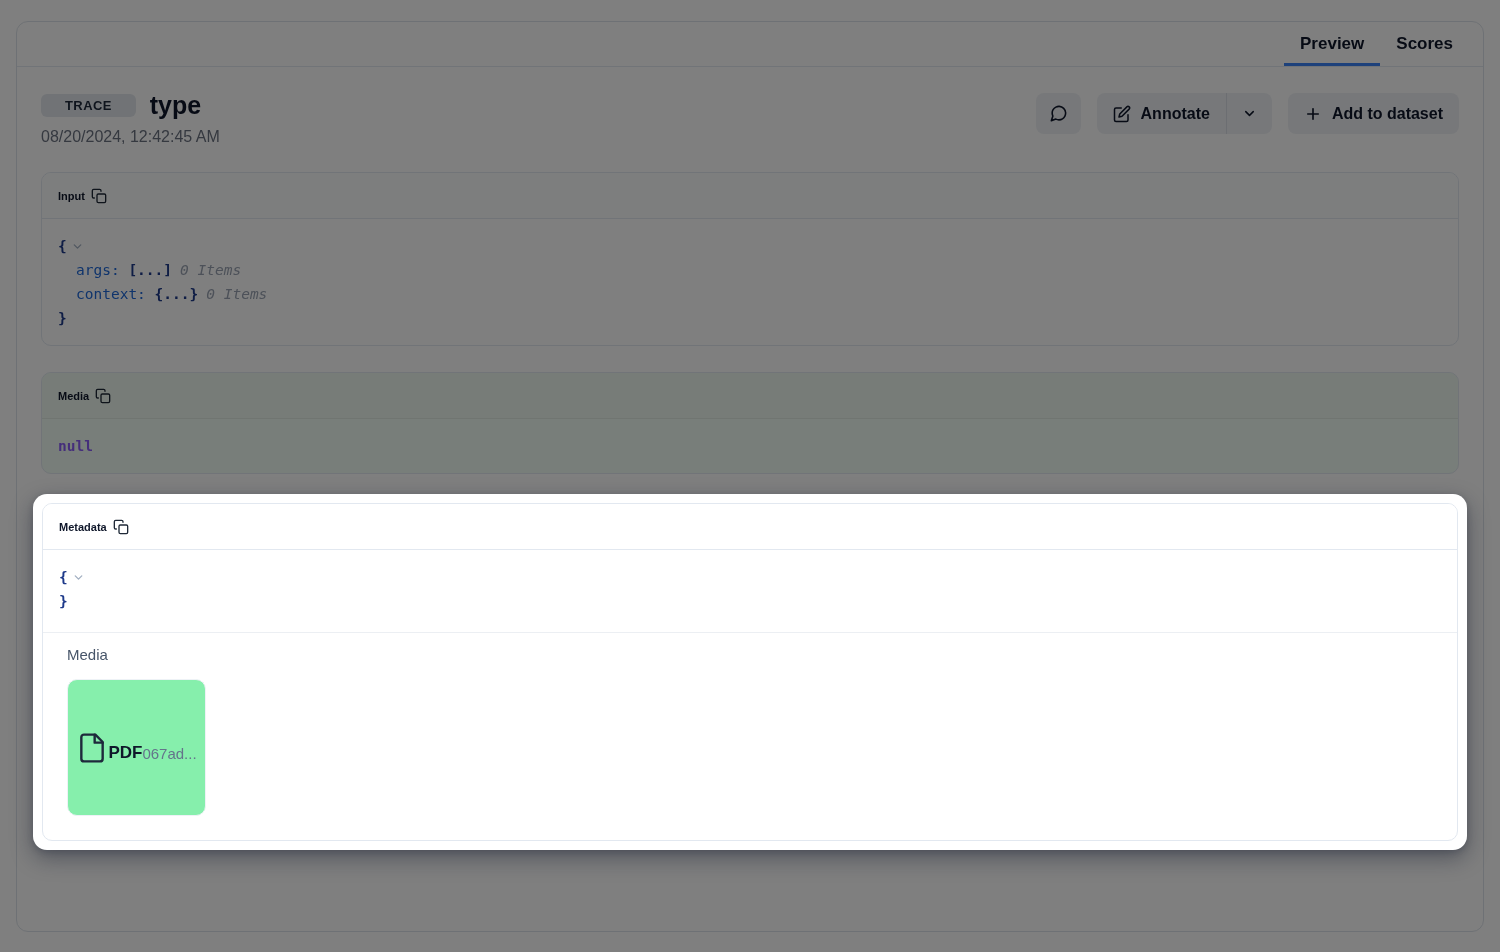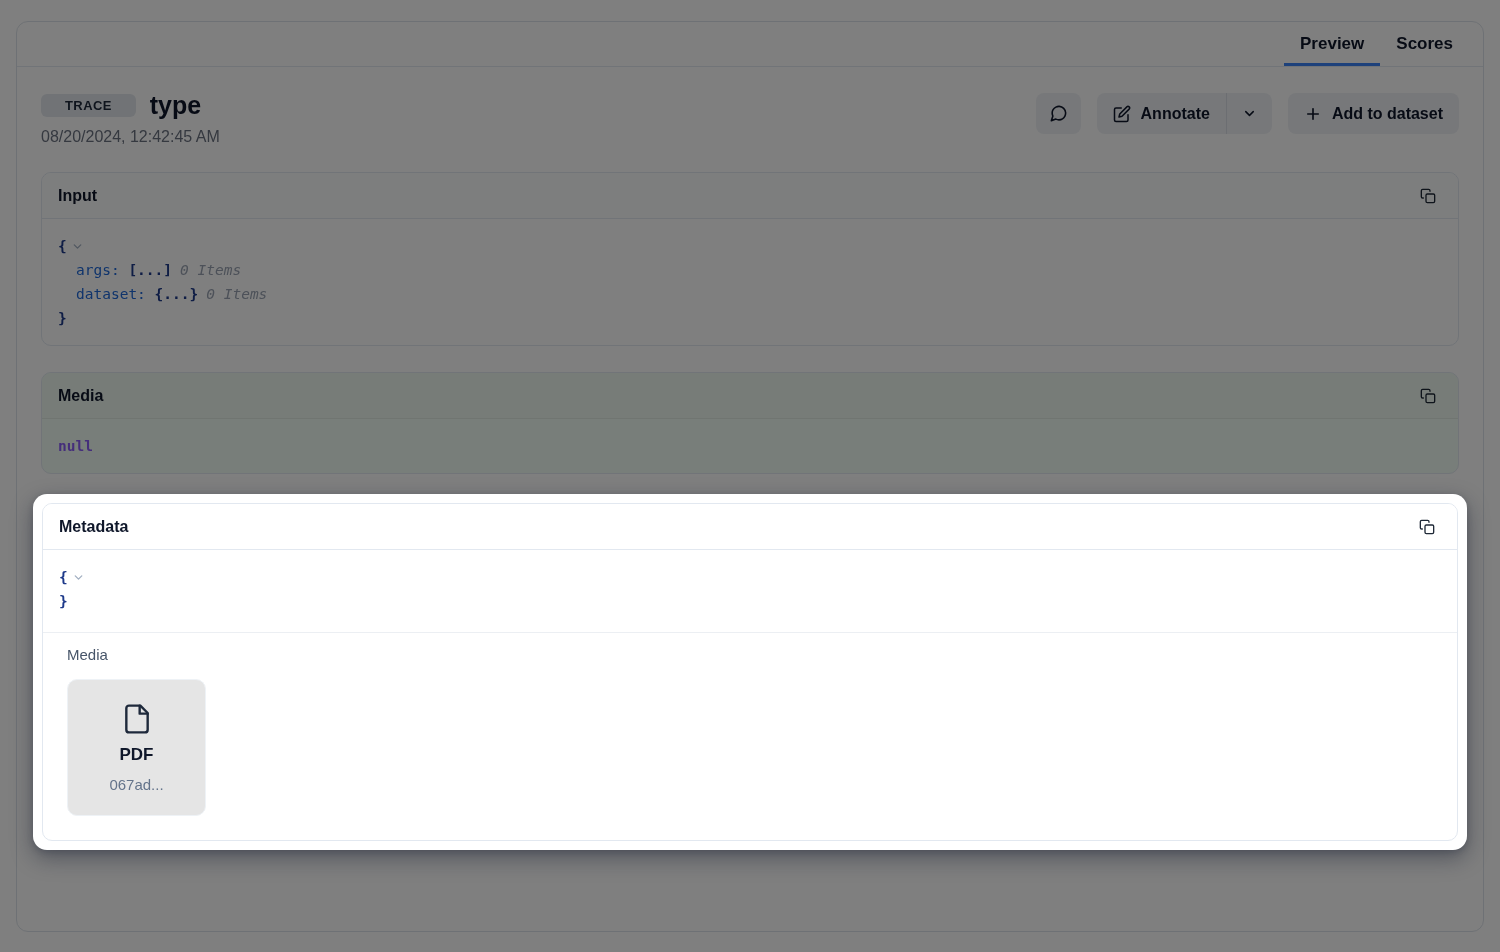--- a/index.html
+++ b/index.html
@@ -58,24 +58,24 @@
     border-radius:0 8px 8px 0; padding:0 15px;
     border-left:1px solid #d8dde4;
   }
   svg.ic { display:block; }
   
   .panel {
     border:1px solid #e2e8f0; border-radius:10px;
     margin-top:26px; overflow:hidden; background:#ffffff;
   }
   .panel-header {
-    display:flex; justify-content:space-between; align-items:center;
+    display:flex; justify-content:flex-start; align-items:center;
     height:46px; padding:0 16px;
     border-bottom:1px solid #e2e8f0;
-    font-size:16px; font-weight:600; color:#0f172a;
+    font-size:11px; font-weight:600; color:#0f172a;
     background:#fbfcfd;
   }
   .copy-btn {
     background:none; border:none; cursor:pointer; color:#1f2937;
     width:28px; height:28px; display:flex; align-items:center; justify-content:center;
     border-radius:6px;
   }
   .code {
     font-family:"DejaVu Sans Mono", monospace;
     font-size:14.5px; line-height:24px;
@@ -106,24 +106,24 @@
   .metadata-body { padding-bottom:0; }
   .media-section {
     border-top:1px solid #eceff3;
     margin-top:19px;
     padding:13px 24px 24px 24px;
   }
   .media-label { font-size:15px; color:#475569; font-family:"Liberation Sans", sans-serif; }
   .media-card {
     margin-top:16px;
     width:139px; height:137px;
-    background:#e5e5e5;
+    background:#86efac;
     border:1px solid #eef2f6;
     border-radius:10px;
-    display:flex; flex-direction:column; align-items:center; justify-content:center;
+    display:flex; flex-direction:row; align-items:center; justify-content:center;
     cursor:pointer;
     font-family:"Liberation Sans", sans-serif;
   }
   .file-type { font-size:17px; font-weight:700; color:#0f172a; margin-top:10px; font-style:normal; }
   .file-id { font-size:15px; color:#64748b; margin-top:11px; }
   
   .dim-overlay {
     position:absolute; inset:0;
     background:rgba(0,0,0,0.5);
     z-index:50;
@@ -201,21 +201,21 @@
                 <path d="m6 9 6 6 6-6"></path>
               </svg></span>
         </div>
         <div class="code-line indent">
           <span class="tok-key">args:</span>
           <span> </span>
           <span class="tok-navy">[...]</span>
           <span class="tok-meta">0 Items</span>
         </div>
         <div class="code-line indent">
-          <span class="tok-key">dataset:</span>
+          <span class="tok-key">context:</span>
           <span> </span>
           <span class="tok-navy">{...}</span>
           <span class="tok-meta">0 Items</span>
         </div>
         <div class="code-line">
           <span class="tok-brace">}</span>
         </div>
       </div>
     </section>
 

